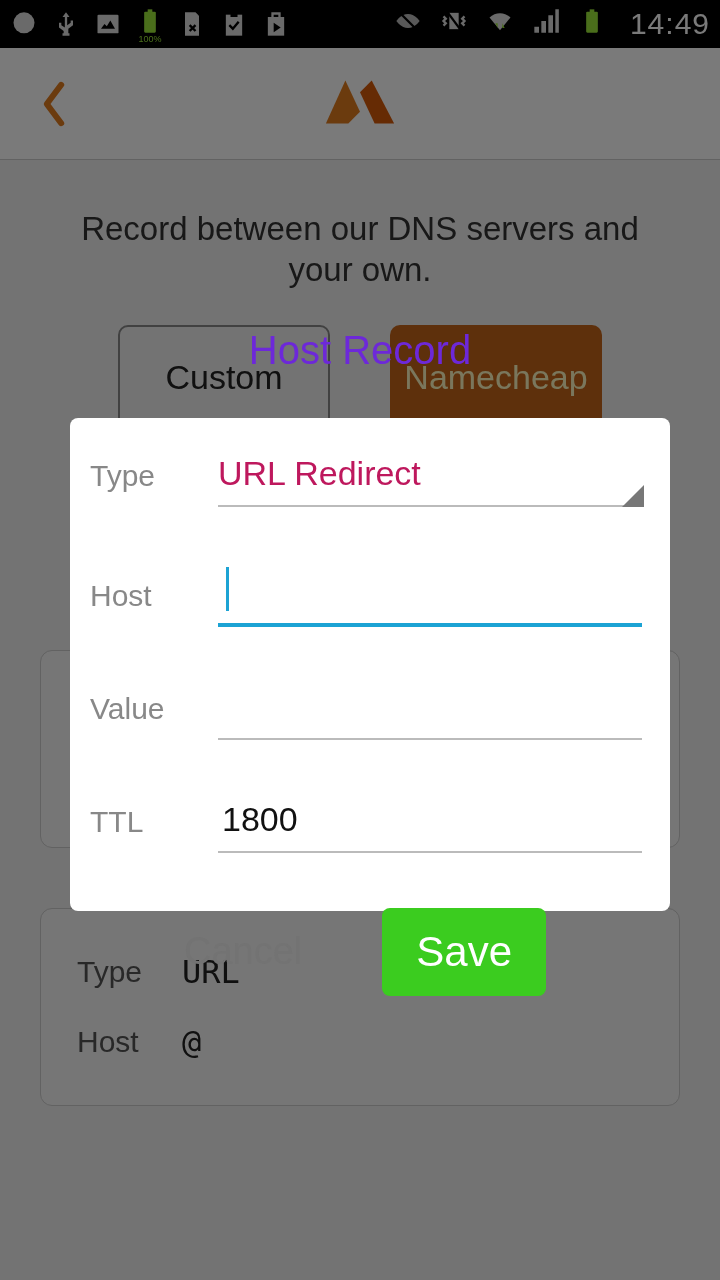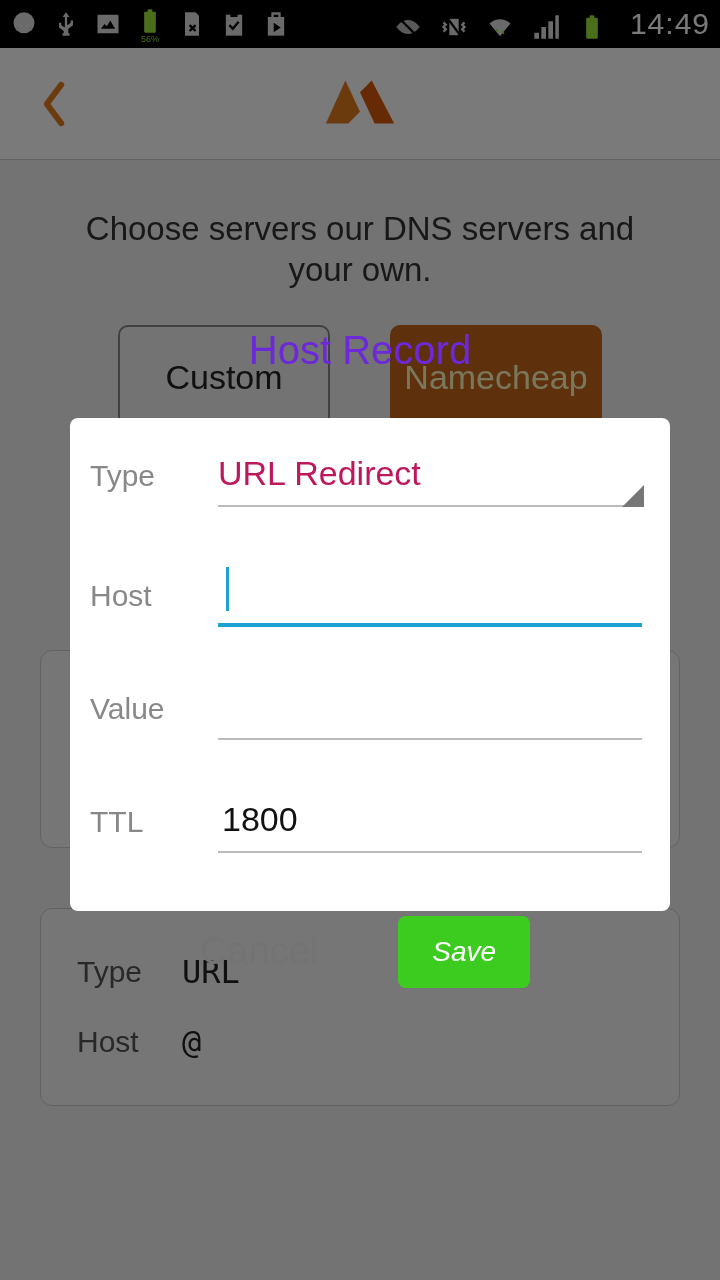--- a/index.html
+++ b/index.html
@@ -2,21 +2,21 @@
 <html><head>
 <meta charset="utf-8">
 <style>
   * { box-sizing: border-box; margin: 0; padding: 0; }
   html, body { width: 720px; height: 1280px; overflow: hidden; font-family: -apple-system, Helvetica, Arial, sans-serif; }
   body { background: #f1f1f1; position: relative; }
 
   
   .status-bar { height: 48px; background: #000; color: #fff; display: flex; align-items: center; padding: 0 10px; font-size: 26px; }
   .status-left { display: flex; gap: 14px; align-items: center; }
-  .status-right { margin-left: auto; display: flex; gap: 18px; align-items: flex-end; }
+  .status-right { margin-left: auto; display: flex; gap: 18px; align-items: flex-start; }
   .status-right .time { font-size: 30px; letter-spacing: 1px; margin-left: 6px; }
   .bat-100 { position: relative; }
   .bat-100 .pct { position: absolute; bottom: -2px; left: 50%; transform: translateX(-50%); font-size: 9px; color: #9be63a; }
   svg.st-ic { width: 28px; height: 28px; fill: #ddd; }
   svg.st-ic.green { fill: #9be63a; }
   svg.st-ic.gray { fill: #bbb; }
 
   
   .app-header { height: 112px; background: #fff; display: flex; align-items: center; justify-content: center; position: relative; border-bottom: 1px solid #ccc; }
   .back-btn { position: absolute; left: 34px; top: 50%; transform: translateY(-50%); width: 40px; height: 60px; display:flex; align-items:center; justify-content:center; }
@@ -50,21 +50,21 @@
   .form-row .flabel { width: 128px; font-size: 30px; color: #888; padding-bottom: 14px; }
   .form-row .ffield { flex:1; position: relative; }
   .select-field { border-bottom: 2px solid #bbb; padding: 0 8px 12px 0; font-size: 34px; color:#be185d; position:relative; }
   .select-field .tri { position:absolute; right: -2px; bottom: -2px; width: 0; height: 0; border-left: 22px solid transparent; border-bottom: 22px solid #777; }
   .text-field { border: none; border-bottom: 2px solid #bbb; padding: 10px 4px 12px; font-size: 34px; width: 100%; outline: none; color:#111; background: transparent; }
   .text-field.focused { border-bottom: 4px solid #1ca3d4; }
   .cursor { display:inline-block; width:3px; height:44px; background:#1ca3d4; vertical-align: middle; margin-left:4px; }
 
   .dialog-actions { position:absolute; top: 904px; left: 0; right: 0; display:flex; justify-content:center; gap: 70px; align-items:center; }
   .btn-cancel { color:#737373; font-size: 38px; font-weight: 400; padding: 26px 10px; }
-  .btn-save { background:#3bcc1f; color:#fff; font-size: 28px; border-radius: 8px; padding: 20px 34px; font-style: italic; }
+  .btn-save { background:#3bcc1f; color:#fff; font-size: 42px; border-radius: 8px; padding: 20px 34px; }
 
 </style>
 </head>
 <body>
 
 <div class="status-bar">
   <div class="status-left">
     <svg class="st-ic" viewBox="0 0 24 24">
         <circle cx="12" cy="11" r="9"></circle>
         <path d="M12 20 L10 24 L12 20 Z"></path>
@@ -74,21 +74,21 @@
       </svg>
     <svg class="st-ic" viewBox="0 0 24 24">
         <rect x="3" y="4" width="18" height="16" rx="1"></rect>
         <path fill="#000" d="M6 16l3-4 2 2 3-5 4 7z"></path>
       </svg>
     <span class="bat-100">
       <svg class="st-ic green" viewBox="0 0 24 24">
           <rect x="7" y="4" width="10" height="18" rx="1"></rect>
           <rect x="10" y="2" width="4" height="3"></rect>
         </svg>
-      <span class="pct">56%</span>
+      <span class="pct">100%</span>
     </span>
     <svg class="st-ic" viewBox="0 0 24 24">
         <path d="M6 2h9l3 3v17H6z"></path>
         <path stroke="#000" stroke-width="2" d="M10 13l5 5M15 13l-5 5"></path>
       </svg>
     <svg class="st-ic" viewBox="0 0 24 24">
         <rect x="5" y="4" width="14" height="18"></rect>
         <rect x="9" y="2" width="6" height="4" fill="#000"></rect>
         <path stroke="#000" stroke-width="2" fill="none" d="M8 13l3 3 5-6"></path>
       </svg>
@@ -131,21 +131,21 @@
   </div>
   <div class="logo">
     <svg viewBox="0 0 80 56">
         <path d="M5 50 L25 6 L40 38 L28 50 Z" fill="#e07b1f"></path>
         <path d="M40 18 L52 6 L75 50 L55 50 Z" fill="#d55a0a"></path>
       </svg>
   </div>
 </div>
 
 <div class="page">
-  <div class="instr">Choose servers our DNS servers and your own.</div>
+  <div class="instr">Record between our DNS servers and your own.</div>
   <div class="tabs">
     <div class="tab outline">Custom</div>
     <div class="tab solid">Namecheap</div>
   </div>
 
   <div class="records-area">
     <div class="record-card">
       <div class="row">
           <span class="lbl">Value</span>
           <span class="val">parkingpage.namecheap.com.</span>

